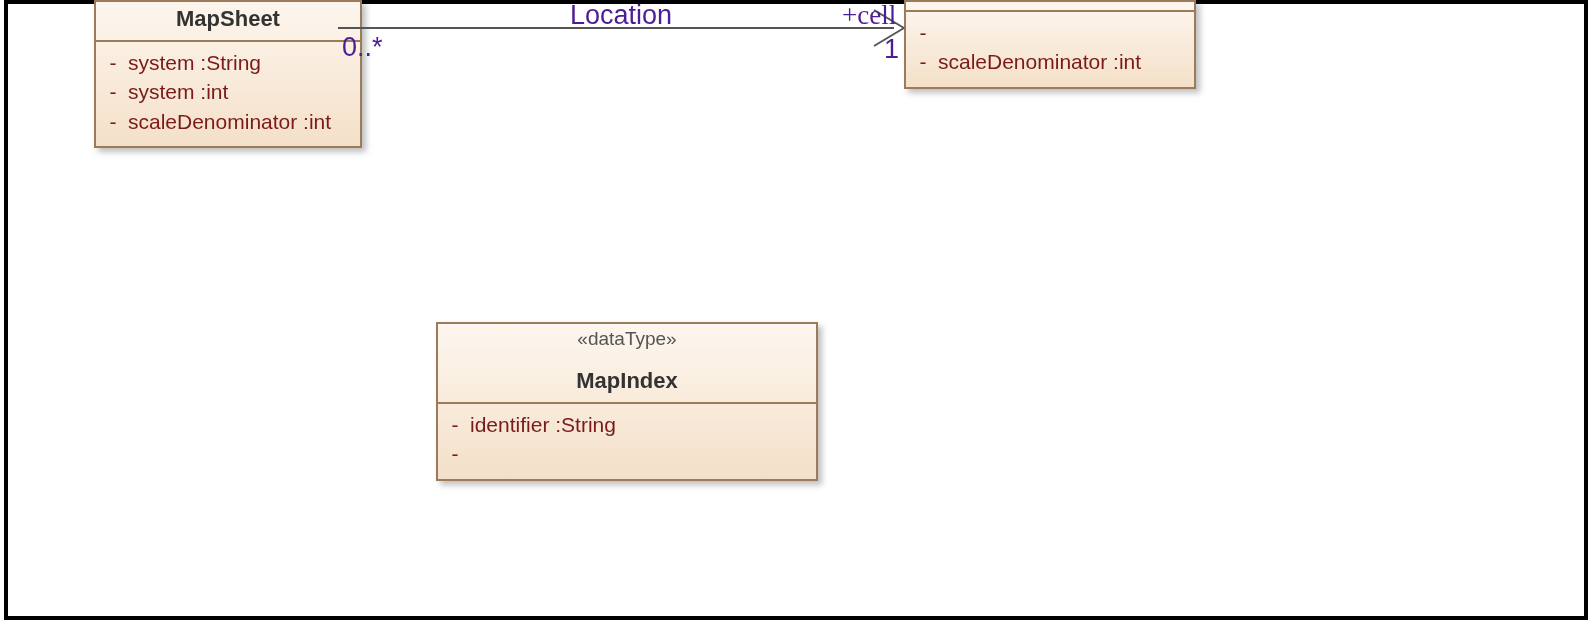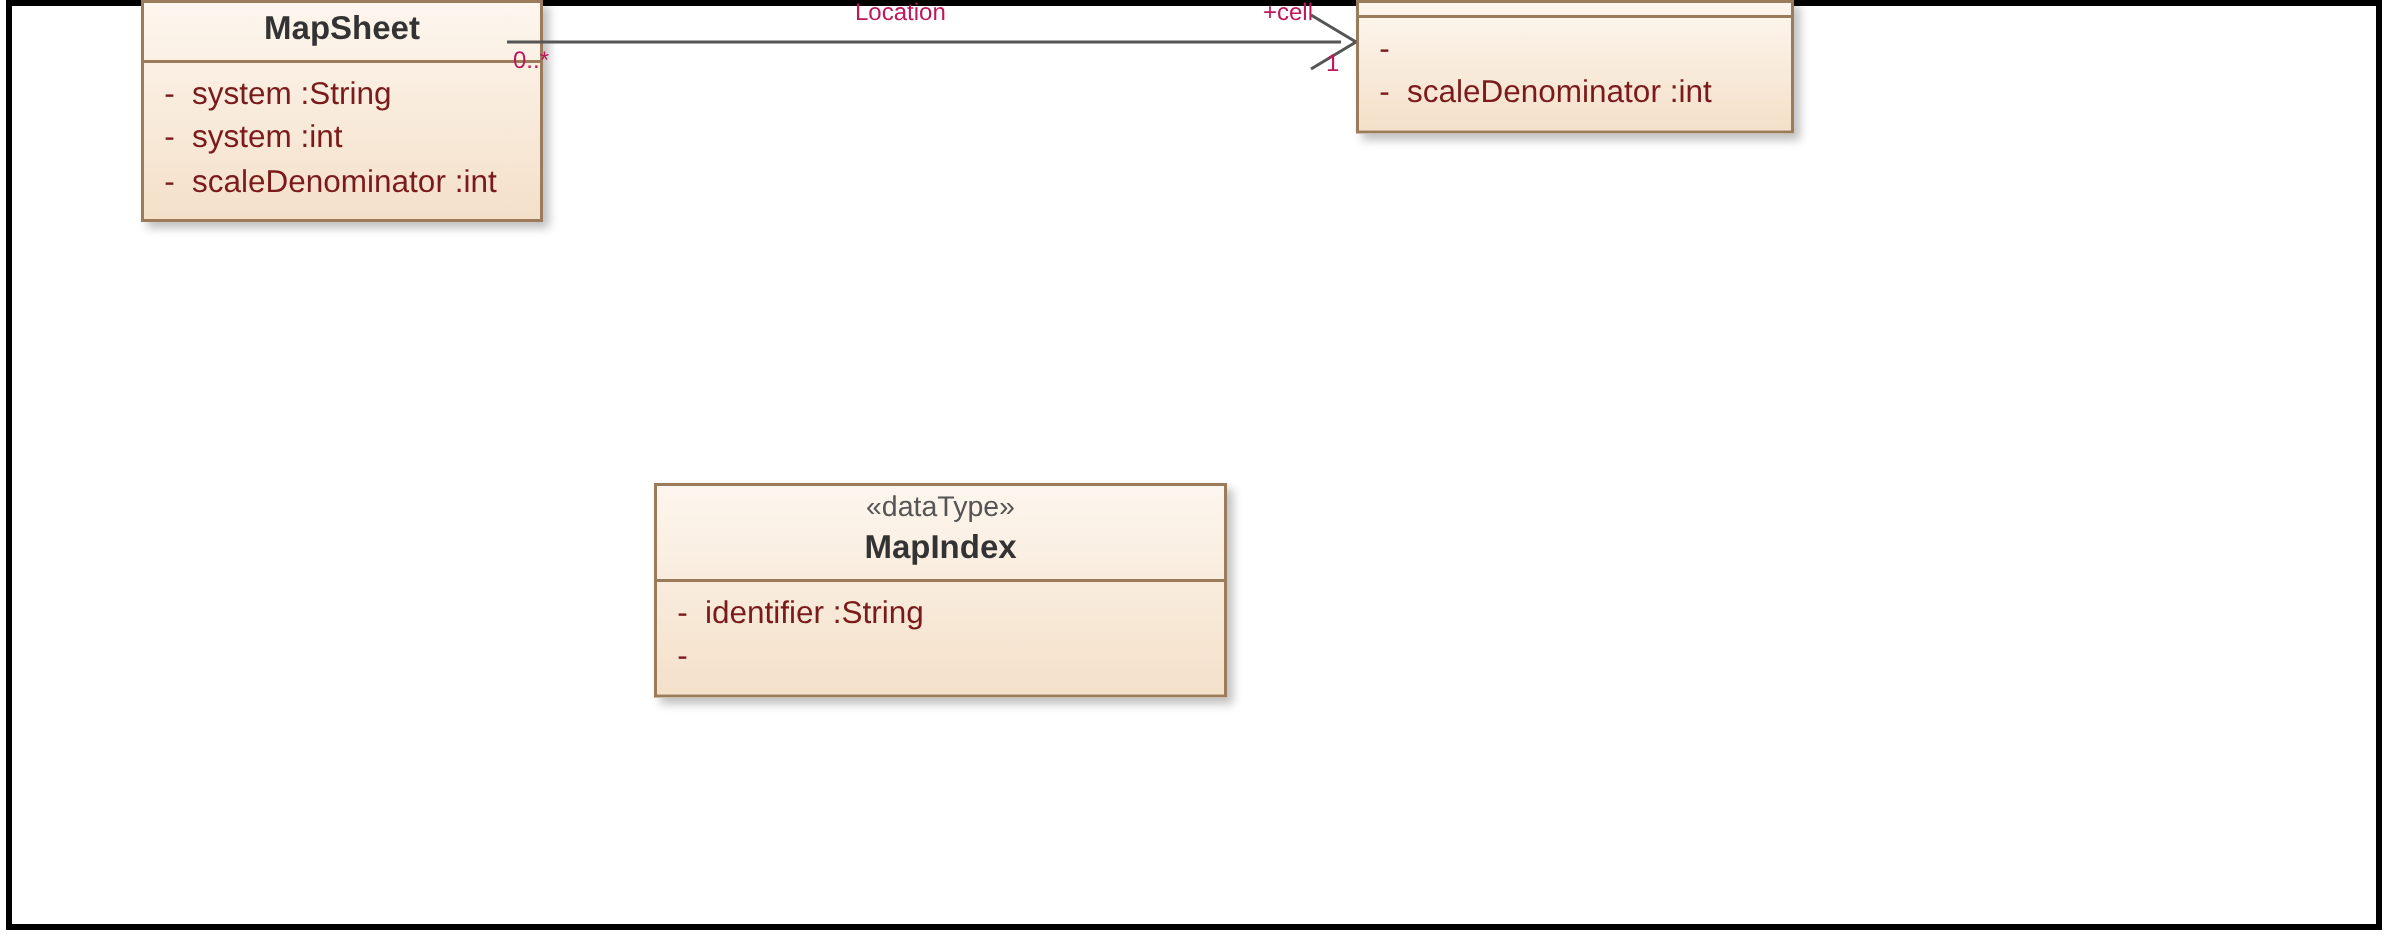--- a/index.html
+++ b/index.html
@@ -34,21 +34,21 @@
     padding: 4px 6px 8px;
     font-weight: bold;
     font-size: 22px;
     color: #333;
   }
   .stereotype {
     font-weight: normal;
     font-size: 19px;
     color: #555;
     display: block;
-    margin-bottom: 2px;
+    margin-bottom: 18px;
   }
   .uml-body {
     padding: 6px 8px 10px;
   }
   .attr-row {
     display: flex;
     align-items: baseline;
     color: #7a1a1a;
     font-size: 21px;
     line-height: 1.4;
@@ -63,22 +63,22 @@
   }
 
   
   .assoc-line {
     position: absolute;
     height: 0;
     border-top: 2px solid #555;
   }
   .assoc-label {
     position: absolute;
-    font-size: 16px;
-    color: #be185d;
+    font-size: 27px;
+    color: #4c1d95;
   }
   .arrow-open svg { display:block; }
 </style>
 </head>
 <body>
 
 <div class="frame"></div>
 
 <div class="uml-class" style="left:70px; top:0; width:268px;margin-left:24px;">
   <div class="uml-header">MapSheet</div>
@@ -132,13 +132,13 @@
 <div class="arrow-open" style="position:absolute; left:870px; top:6px;">
   <svg width="40" height="44">
     <line x1="4" y1="4" x2="34" y2="22" stroke="#555" stroke-width="2"></line>
     <line x1="4" y1="40" x2="34" y2="22" stroke="#555" stroke-width="2"></line>
   </svg>
 </div>
 
 <div class="assoc-label" style="left:570px; top:0;">Location</div>
 <div class="assoc-label" style="left:342px; top:32px;">0..*</div>
 <div class="assoc-label" style="left:884px; top:34px;">1</div>
-<div class="assoc-label" style="left:842px; top:0;">+cell</div>
+<div class="assoc-label" style="left:842px; top:0;font-family:Liberation Serif, serif;">+cell</div>
 
 </body></html>

